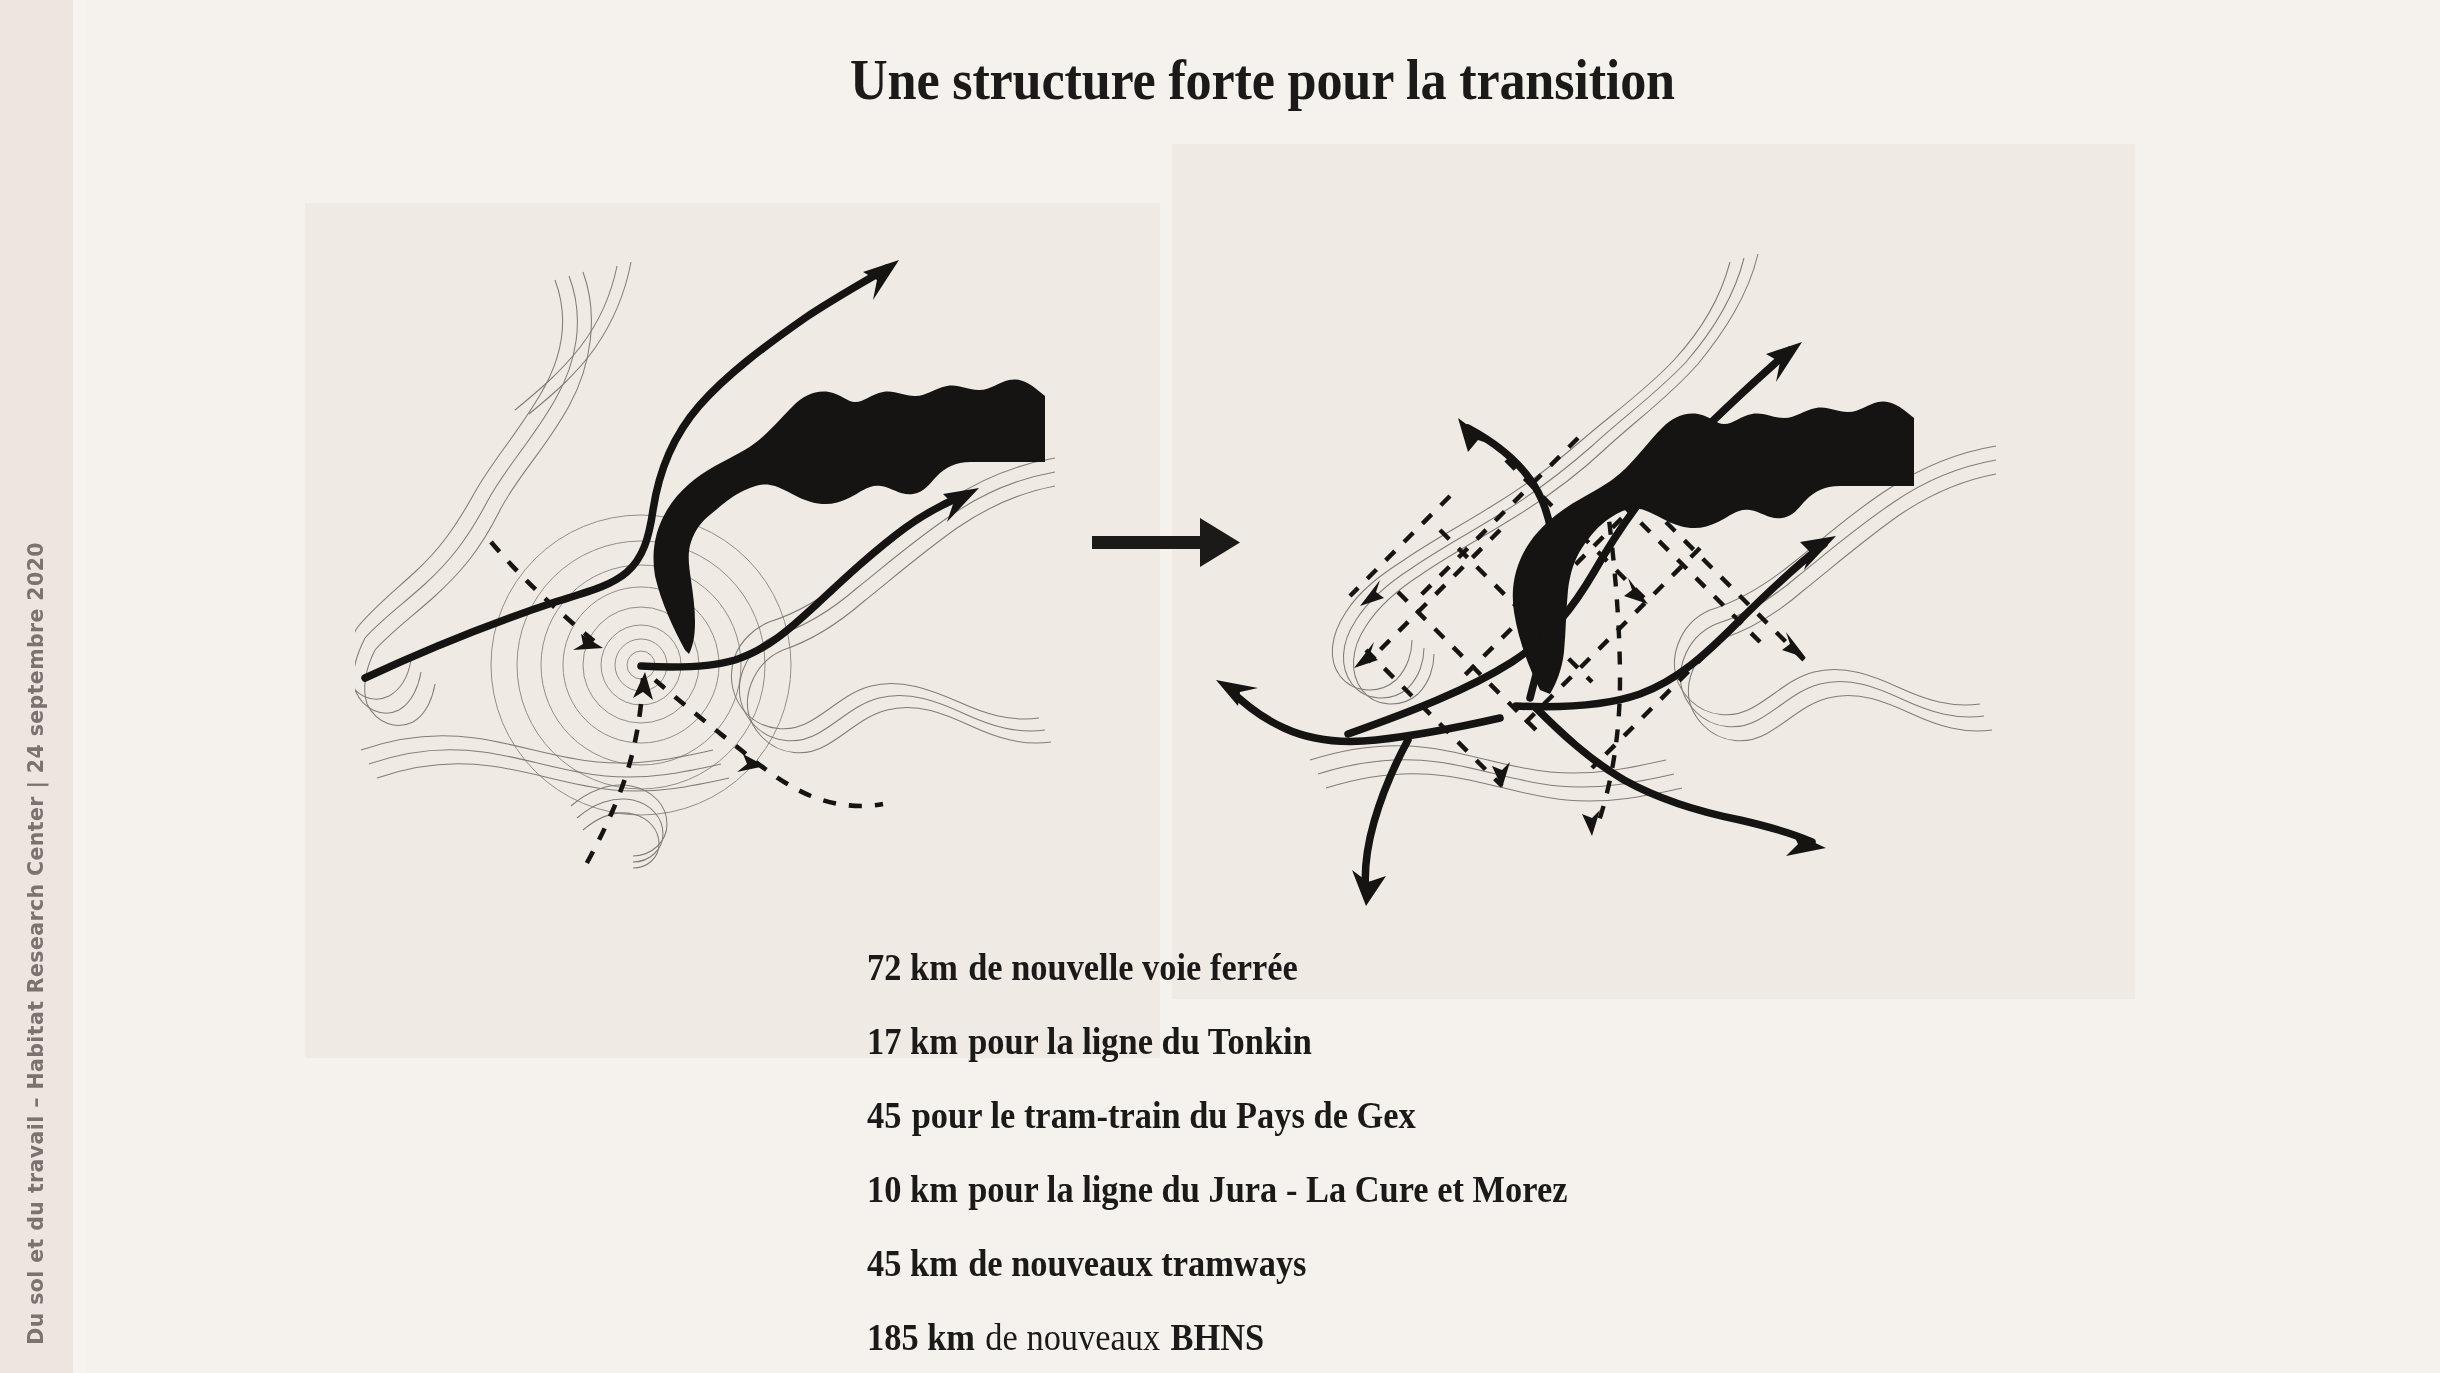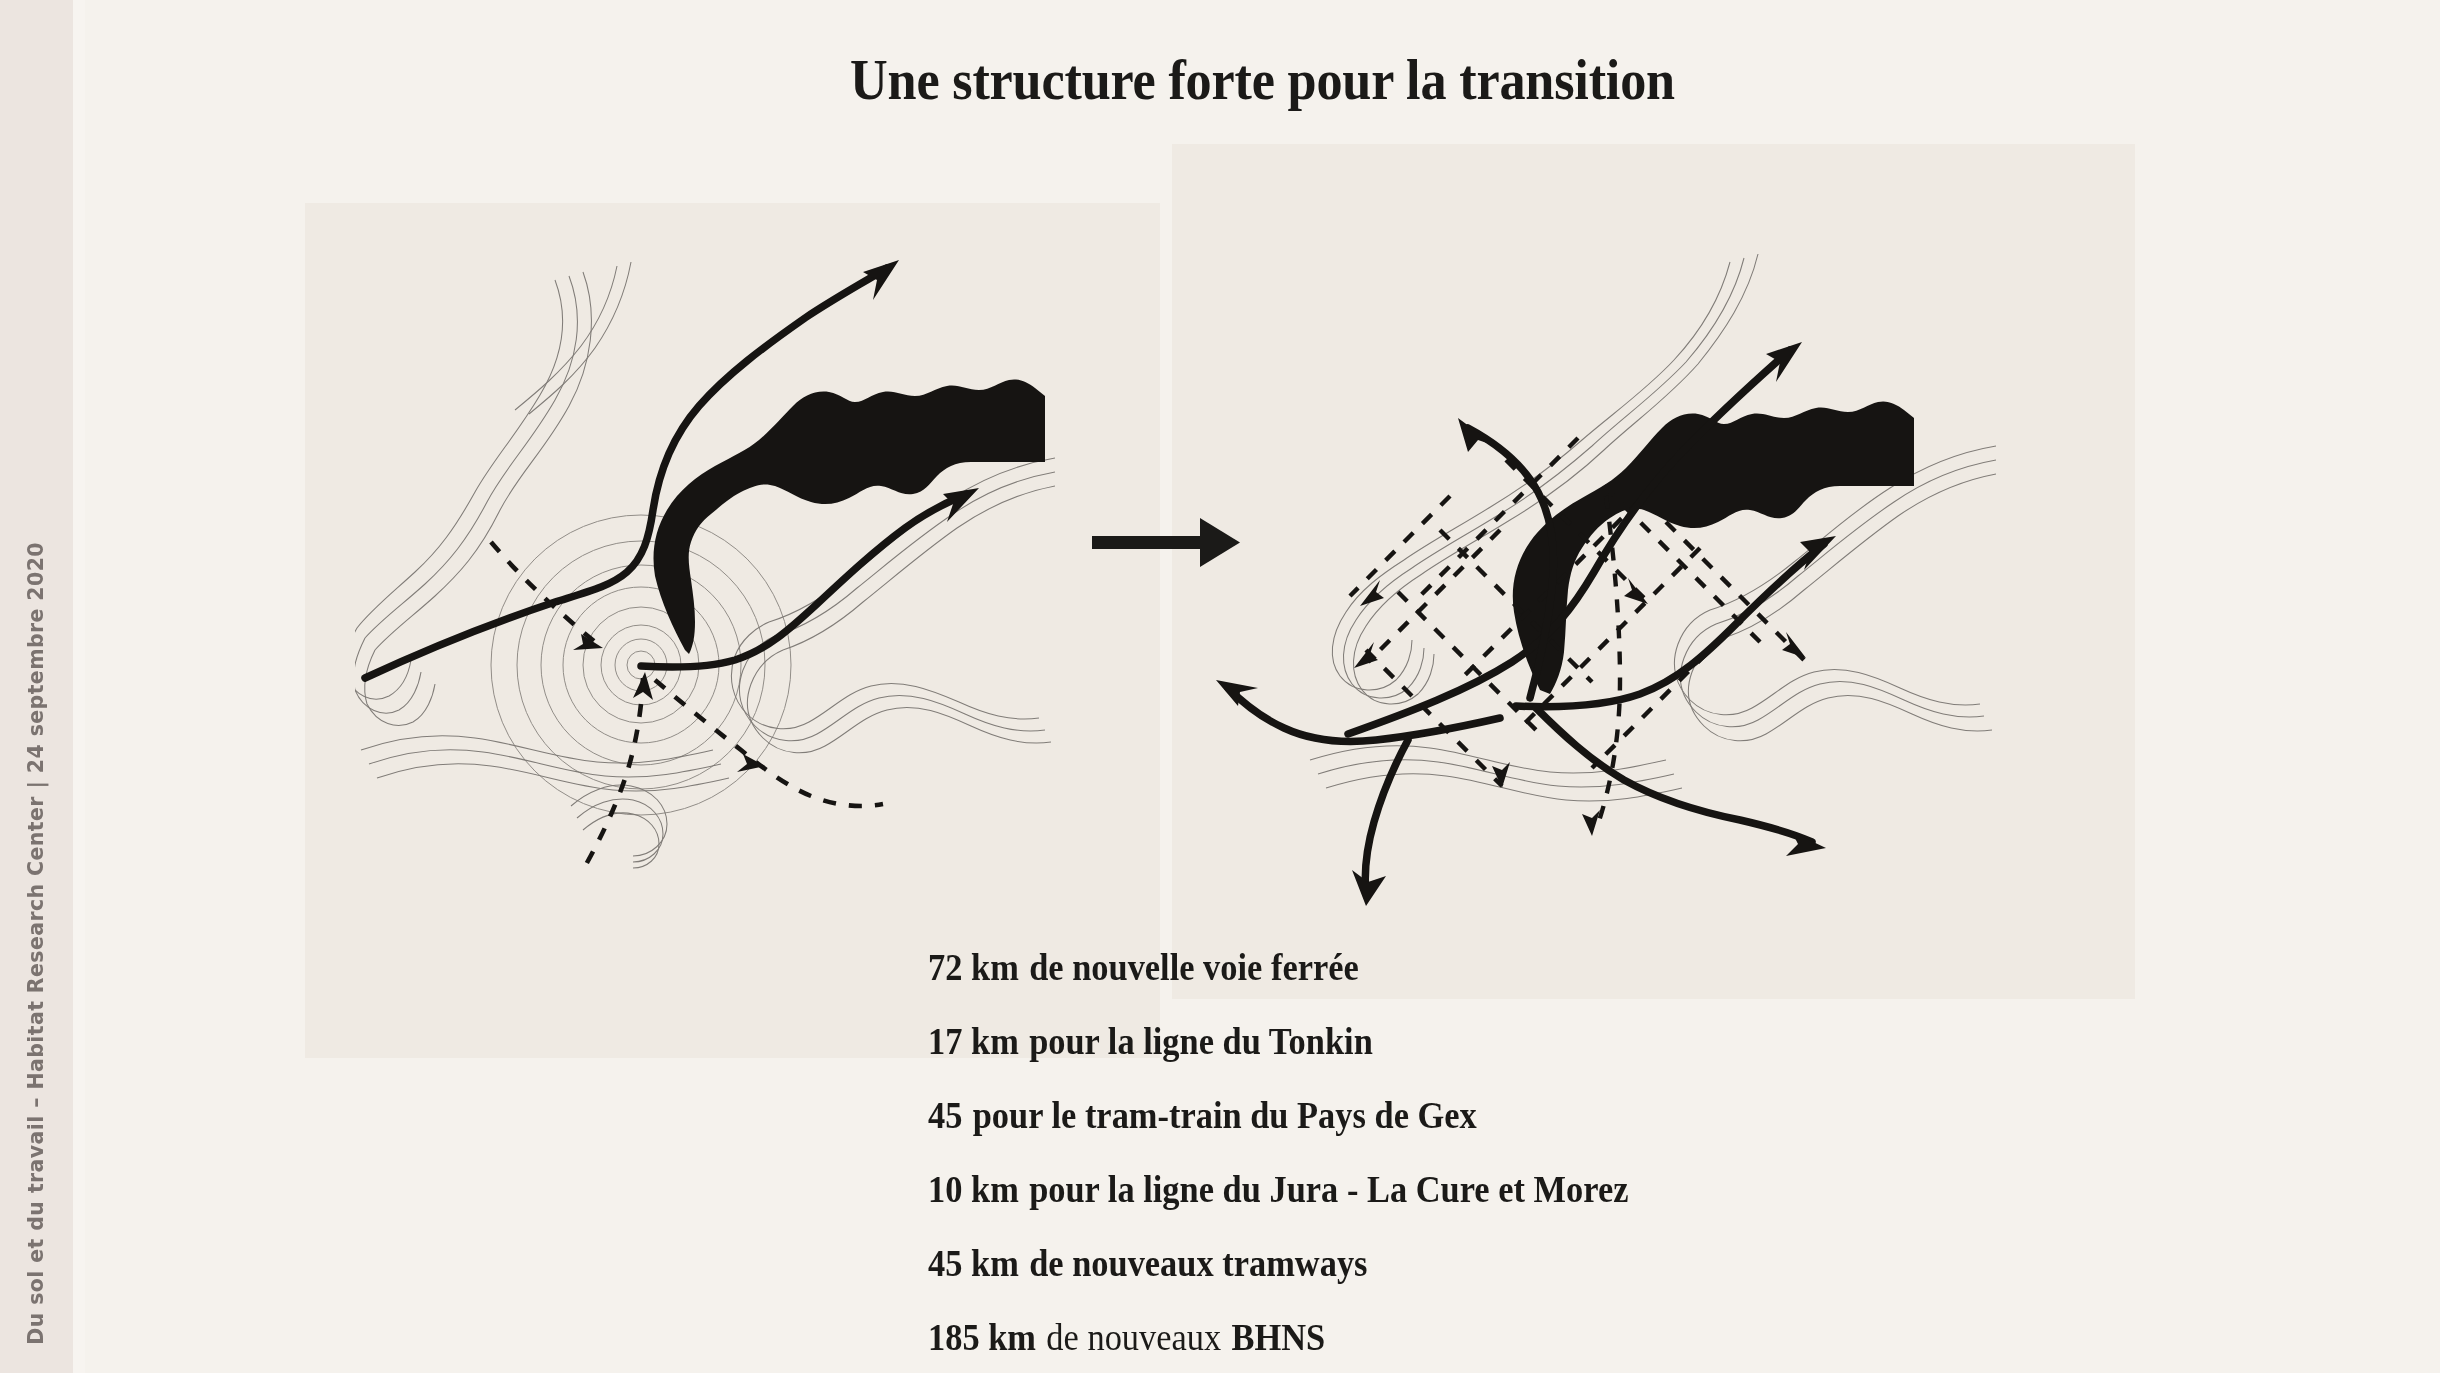--- a/index.html
+++ b/index.html
@@ -82,21 +82,21 @@
 
   #transition-arrow {
     position: absolute;
     left: 1088px; top: 498px;
     width: 160px; height: 92px;
   }
 
   
   #metrics-list {
     position: absolute;
-    left: 928px;
+    left: 867px;
     top: 930px;
     width: 1200px;
   }
   .metric-row {
     font-size: 37px;
     color: #1b1a18;
     line-height: 1;
     height: 74px;
     display: flex;
     align-items: center;

